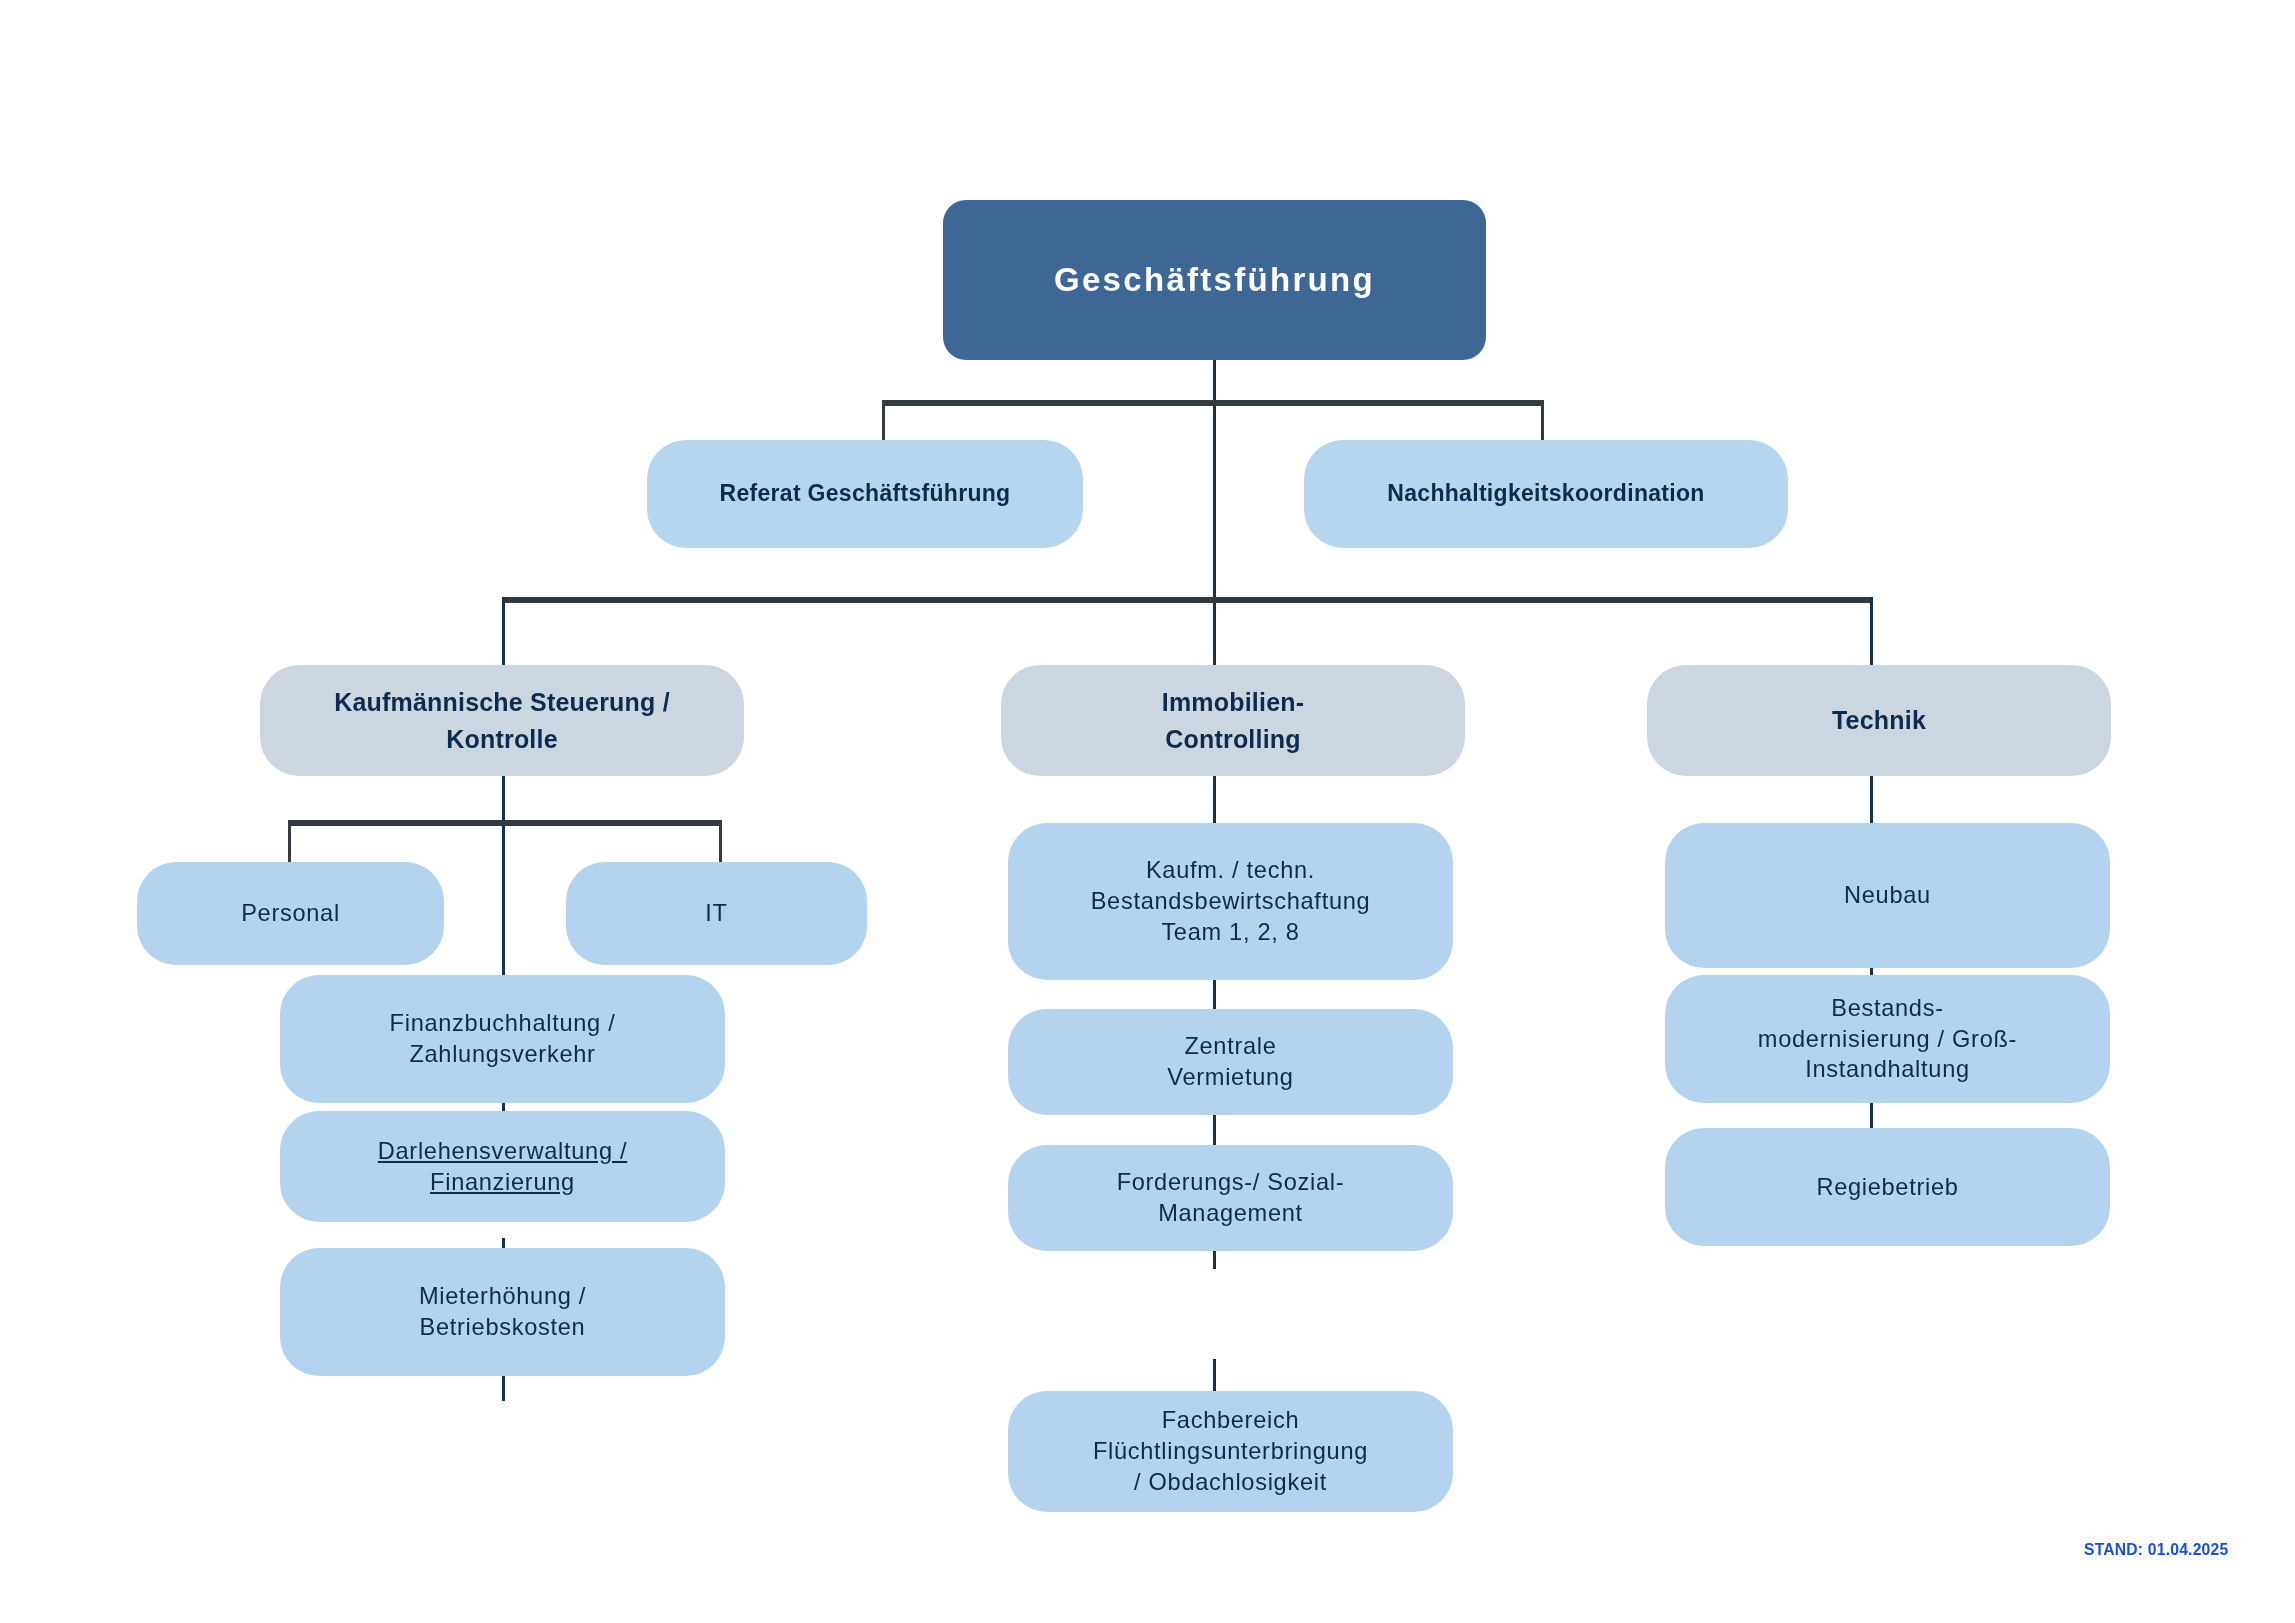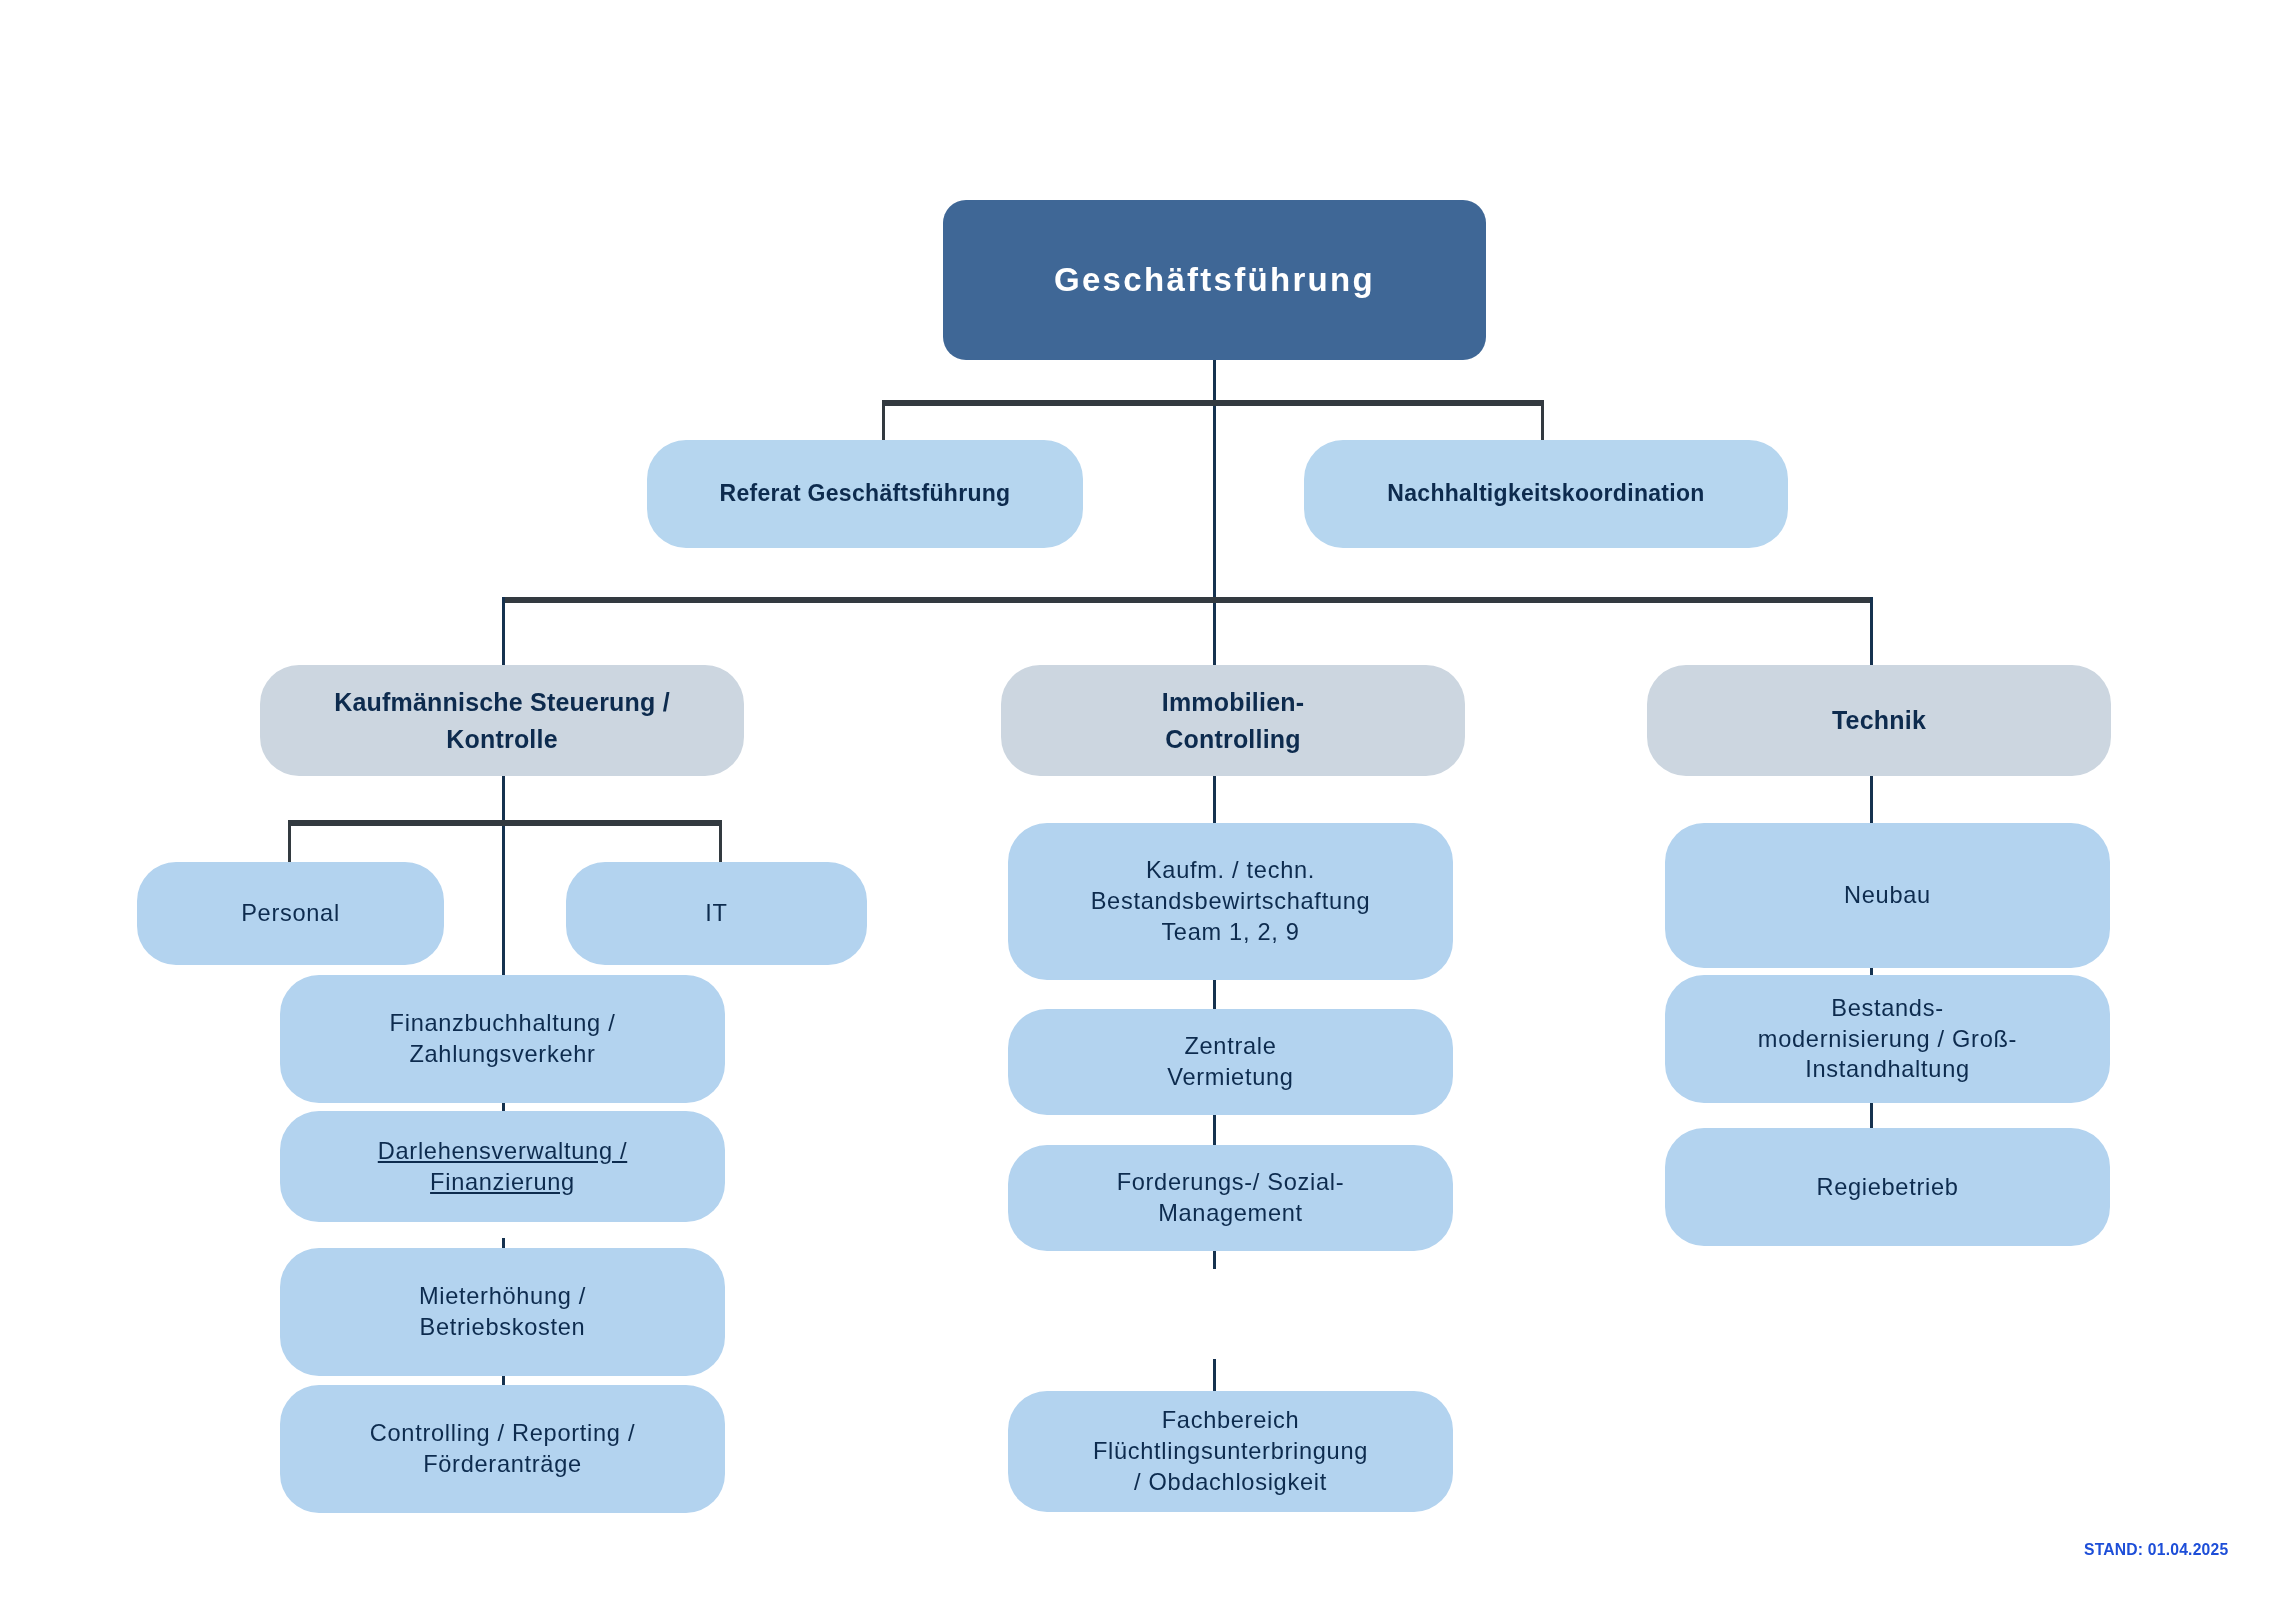--- a/index.html
+++ b/index.html
@@ -148,26 +148,24 @@
 
   <div class="node leaf" style="left:280px; top:975px; width:445px; height:128px;">Finanzbuchhaltung /
 Zahlungsverkehr</div>
 
   <div class="node leaf" style="left:280px; top:1111px; width:445px; height:111px;text-decoration:underline;">Darlehensverwaltung /
 Finanzierung</div>
 
   <div class="node leaf" style="left:280px; top:1248px; width:445px; height:128px;">Mieterhöhung /
 Betriebskosten</div>
 
-  <div class="node leaf" style="left:280px; top:1385px; width:445px; height:128px;">Controlling / Reporting /
-Förderanträge</div>
 
   <div class="node leaf" style="left:1008px; top:823px; width:445px; height:157px;">Kaufm. / techn.
 Bestandsbewirtschaftung
-Team 1, 2, 9</div>
+Team 1, 2, 8</div>
 
   <div class="node leaf" style="left:1008px; top:1009px; width:445px; height:106px;">Zentrale
 Vermietung</div>
 
   <div class="node leaf" style="left:1008px; top:1145px; width:445px; height:106px;">Forderungs-/ Sozial-
 Management</div>
 
 
   <div class="node leaf" style="left:1008px; top:1391px; width:445px; height:121px;">Fachbereich
 Flüchtlingsunterbringung

